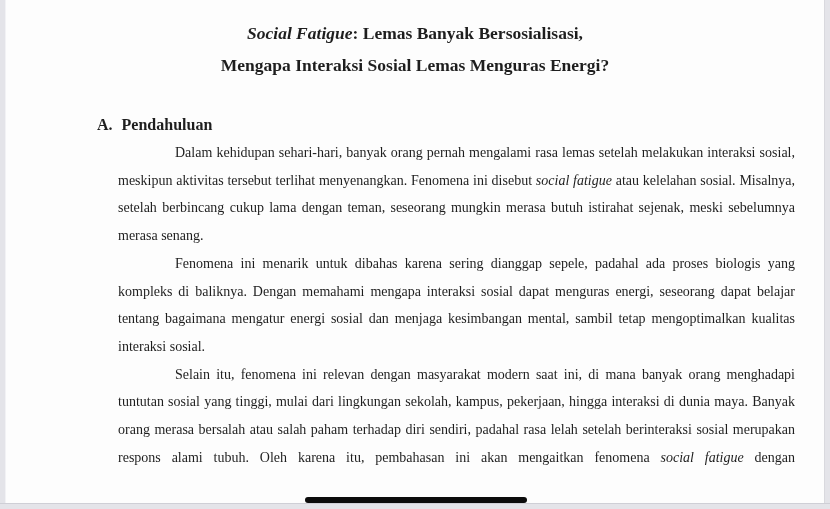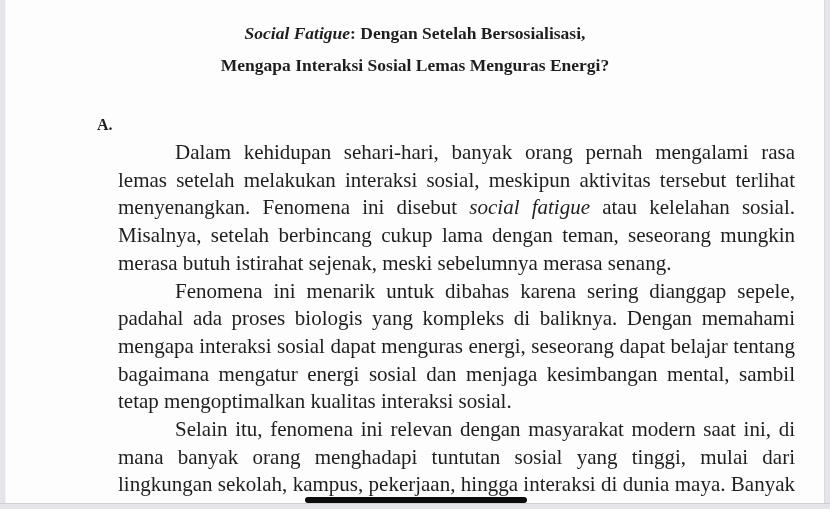--- a/index.html
+++ b/index.html
@@ -34,21 +34,21 @@
   .section-heading {
     display: flex;
     gap: 9px;
     margin: 30px 0 0 92px;
     font-size: 16px;
     font-weight: bold;
     line-height: 28px;
   }
   .body-par {
     margin: 0 30px 0 113px;
-    font-size: 21px;
+    font-size: 14px;
     line-height: 27.7px;
     text-align: justify;
     text-indent: 57px;
   }
   .cut { text-align-last: justify; }
   .it { font-style: italic; }
   .b  { font-weight: bold; }
   .home-bar {
     position: absolute;
     left: 300px;
@@ -59,26 +59,27 @@
     background: var(--homebar, #0c0c0c);
   }
 </style>
 </head>
 <body>
 
 <div class="screen">
   <div class="page">
 
     <h1 class="doc-title">
-      <span class="title-line"><span class="it b">Social Fatigue</span><span class="b">: Dengan Setelah Bersosialisasi,</span></span>
+      <span class="title-line"><span class="it b">Social Fatigue</span><span class="b">: Lemas Banyak Bersosialisasi,</span></span>
       <span class="title-line"><span class="b">Mengapa Interaksi Sosial Lemas Menguras Energi?</span></span>
     </h1>
 
     <div class="section-heading">
       <span>A.</span>
+      <span>Pendahuluan</span>
     </div>
 
     <p class="body-par"><span>Dalam kehidupan sehari-hari, banyak orang pernah mengalami rasa lemas setelah melakukan interaksi sosial, meskipun aktivitas tersebut terlihat menyenangkan. Fenomena ini disebut </span><span class="it">social fatigue</span><span> atau kelelahan sosial. Misalnya, setelah berbincang cukup lama dengan teman, seseorang mungkin merasa butuh istirahat sejenak, meski sebelumnya merasa senang.</span></p>
     <p class="body-par"><span>Fenomena ini menarik untuk dibahas karena sering dianggap sepele, padahal ada proses biologis yang kompleks di baliknya. Dengan memahami mengapa interaksi sosial dapat menguras energi, seseorang dapat belajar tentang bagaimana mengatur energi sosial dan menjaga kesimbangan mental, sambil tetap mengoptimalkan kualitas interaksi sosial.</span></p>
     <p class="body-par cut"><span>Selain itu, fenomena ini relevan dengan masyarakat modern saat ini, di mana banyak orang menghadapi tuntutan sosial yang tinggi, mulai dari lingkungan sekolah, kampus, pekerjaan, hingga interaksi di dunia maya. Banyak orang merasa bersalah atau salah paham terhadap diri sendiri, padahal rasa lelah setelah berinteraksi sosial merupakan respons alami tubuh. Oleh karena itu, pembahasan ini akan mengaitkan fenomena </span><span class="it">social fatigue</span><span> dengan</span></p>
 
     <div class="home-bar"></div>
   </div>
 
   <div class="edge edge-left"></div>

